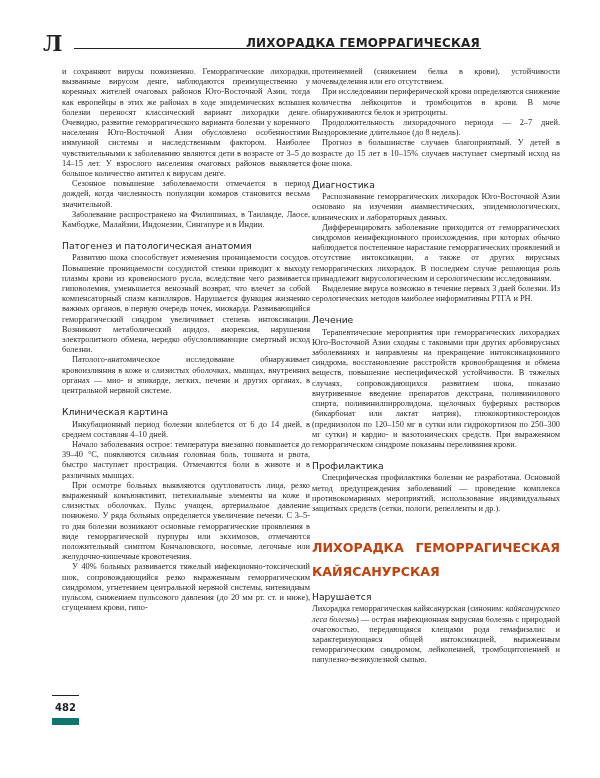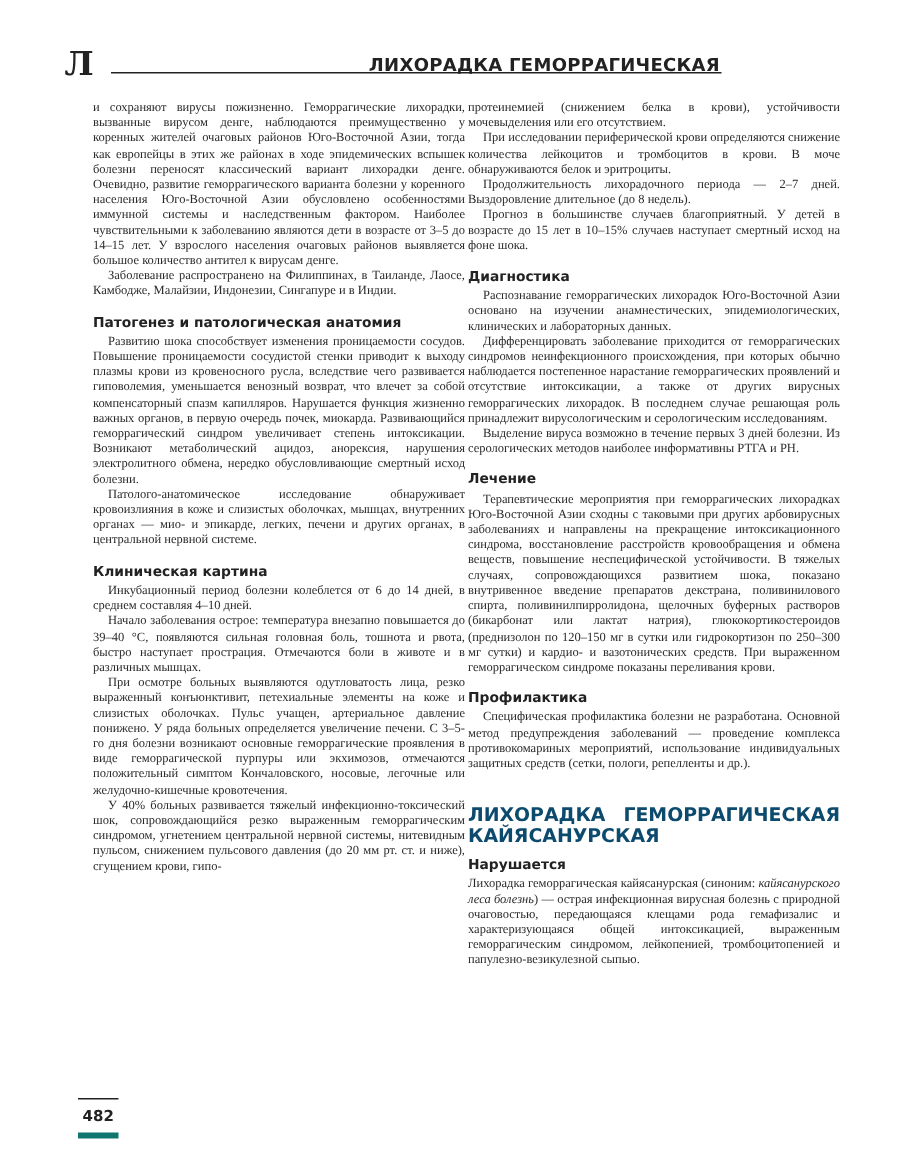--- a/index.html
+++ b/index.html
@@ -22,45 +22,46 @@
   }
   .col {
     position: absolute; top: 67px; width: 248px;
     font-size: 8.35px; line-height: 10.2px; text-align: justify; hyphens: auto;
   }
   .col-left { left: 50px; margin-left: 12px; }
   .col-right { left: 312px; }
   .col p { margin: 0; text-indent: 10px; }
   .col p.noind { text-indent: 0; }
   .col h3 {
-    font-family: "DejaVu Sans", sans-serif; font-weight: bold; font-size: 9.2px;
+    font-family: "DejaVu Sans", sans-serif; font-weight: normal; font-size: 9.2px;
     margin: 11px 0 2px 0; color: #222;
   }
   .col h2 {
-    font-family: "DejaVu Sans", sans-serif; font-weight: bold; font-size: 12.6px; line-height: 14px;
-    margin: 22px 0 8px 0; color: #0c4a6e;
+    font-family: "DejaVu Sans", sans-serif; font-weight: bold; font-size: 12.6px; line-height: 24px;
+    margin: 22px 0 8px 0; color: #c2410c;
   }
   .col em { font-style: italic; }
   .page-number-box {
-    position: absolute; left: 52px; top: 732px; width: 27px; height: 22px;
-    border-top: 1px solid #222; border-bottom: 4px solid #0f766e;
+    position: absolute; left: 52px; top: 695px; width: 27px; height: 22px;
+    border-top: 1px solid #222; border-bottom: 7px solid #0f766e;
     display: flex; align-items: center; justify-content: center;
     font-family: "DejaVu Sans", sans-serif; font-weight: bold; font-size: 10px; color: #222;
   }
 </style>
 </head>
 <body>
 
 <div>
   <div class="letter">Л</div>
   <div class="header-rule"></div>
   <div class="running-head">ЛИХОРАДКА ГЕМОРРАГИЧЕСКАЯ</div>
 
   <div class="col col-left">
     <p class="noind">и сохраняют вирусы пожизненно. Геморрагические лихорадки, вызванные вирусом денге, наблюдаются преимущественно у коренных жителей очаговых районов Юго-Восточной Азии, тогда как европейцы в этих же районах в ходе эпидемических вспышек болезни переносят классический вариант лихорадки денге. Очевидно, развитие геморрагического варианта болезни у коренного населения Юго-Восточной Азии обусловлено особенностями иммунной системы и наследственным фактором. Наиболее чувствительными к заболеванию являются дети в возрасте от 3–5 до 14–15 лет. У взрослого населения очаговых районов выявляется большое количество антител к вирусам денге.</p>
+    <p>Сезонное повышение заболеваемости отмечается в период дождей, когда численность популяции комаров становится весьма значительной.</p>
     <p>Заболевание распространено на Филиппинах, в Таиланде, Лаосе, Камбодже, Малайзии, Индонезии, Сингапуре и в Индии.</p>
 
     <h3>Патогенез и патологическая анатомия</h3>
     <p>Развитию шока способствует изменения проницаемости сосудов. Повышение проницаемости сосудистой стенки приводит к выходу плазмы крови из кровеносного русла, вследствие чего развивается гиповолемия, уменьшается венозный возврат, что влечет за собой компенсаторный спазм капилляров. Нарушается функция жизненно важных органов, в первую очередь почек, миокарда. Развивающийся геморрагический синдром увеличивает степень интоксикации. Возникают метаболический ацидоз, анорексия, нарушения электролитного обмена, нередко обусловливающие смертный исход болезни.</p>
     <p>Патолого-анатомическое исследование обнаруживает кровоизлияния в коже и слизистых оболочках, мышцах, внутренних органах — мио- и эпикарде, легких, печени и других органах, в центральной нервной системе.</p>
 
     <h3>Клиническая картина</h3>
     <p>Инкубационный период болезни колеблется от 6 до 14 дней, в среднем составляя 4–10 дней.</p>
     <p>Начало заболевания острое: температура внезапно повышается до 39–40 °С, появляются сильная головная боль, тошнота и рвота, быстро наступает прострация. Отмечаются боли в животе и в различных мышцах.</p>
     <p>При осмотре больных выявляются одутловатость лица, резко выраженный конъюнктивит, петехиальные элементы на коже и слизистых оболочках. Пульс учащен, артериальное давление понижено. У ряда больных определяется увеличение печени. С 3–5-го дня болезни возникают основные геморрагические проявления в виде геморрагической пурпуры или экхимозов, отмечаются положительный симптом Кончаловского, носовые, легочные или желудочно-кишечные кровотечения.</p>

